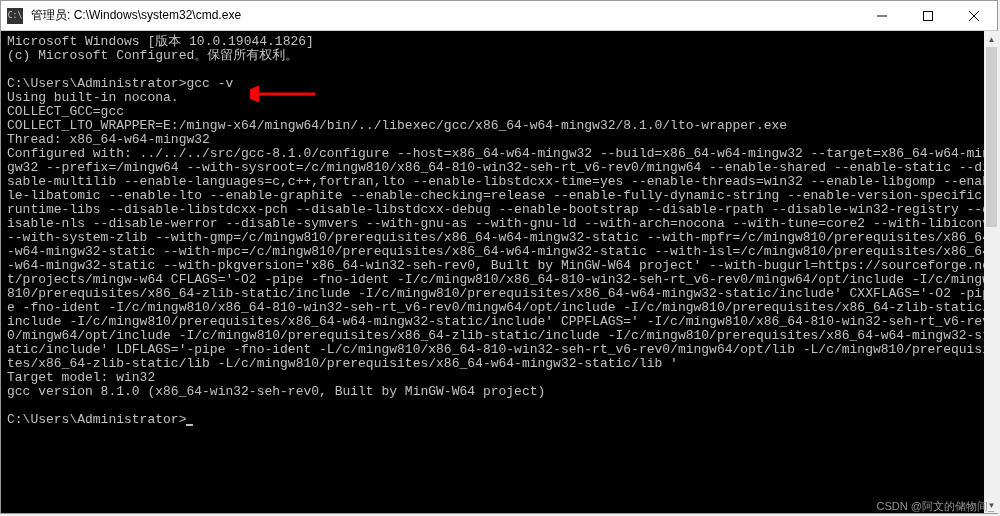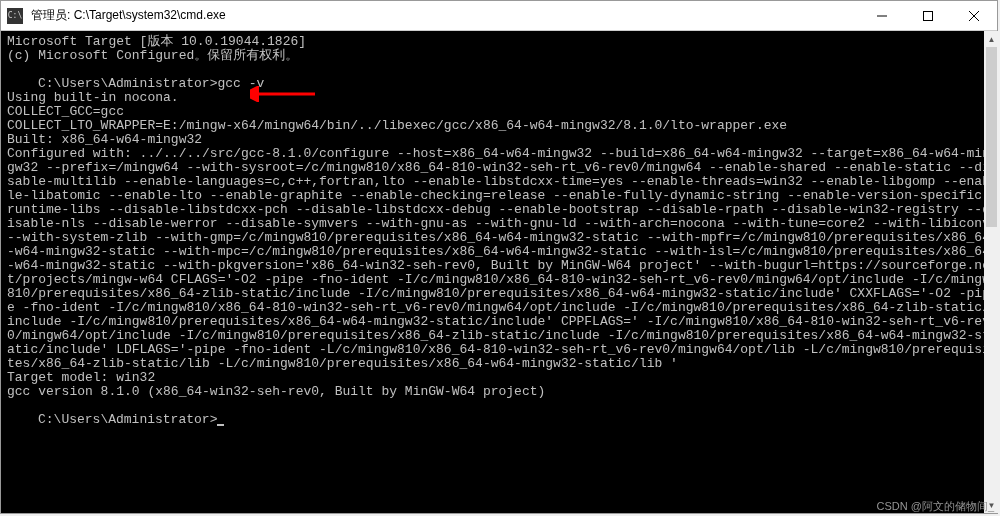--- a/index.html
+++ b/index.html
@@ -62,21 +62,21 @@
       background: #000;
       padding: 4px 6px;
       font-family: "NSimSun", "SimSun", Consolas, "Courier New", monospace;
       font-size: 13px;
       line-height: 14px;
       color: #c0c0c0;
       white-space: pre-wrap;
       word-break: break-all;
       overflow: hidden;
     }
-    .prompt-line { display: inline; margin-left: 31px; }
+    .prompt-line { display: inline; }
     .cursor {
       display: inline-block;
       width: 7px;
       height: 2px;
       background: #c0c0c0;
       vertical-align: bottom;
       margin-bottom: 1px;
     }
     .arrow {
       position: absolute;
@@ -115,49 +115,49 @@
     }
   </style>
 </head>
 <body>
 
 <div class="window">
   <div class="titlebar">
     <div class="titlebar-icon">
       <span class="titlebar-icon-inner">C:\</span>
     </div>
-    <div class="titlebar-title">管理员: C:\Target\system32\cmd.exe</div>
+    <div class="titlebar-title">管理员: C:\Windows\system32\cmd.exe</div>
     <div class="titlebar-buttons">
       <div class="tbtn" title="Minimize">
         <svg viewBox="0 0 10 10">
             <line x1="0" y1="5" x2="10" y2="5" stroke="#000" stroke-width="1"></line>
           </svg>
       </div>
       <div class="tbtn" title="Maximize">
         <svg viewBox="0 0 10 10">
             <rect x="0.5" y="0.5" width="9" height="9" fill="none" stroke="#000" stroke-width="1"></rect>
           </svg>
       </div>
       <div class="tbtn" title="Close">
         <svg viewBox="0 0 10 10">
             <line x1="0" y1="0" x2="10" y2="10" stroke="#000" stroke-width="1"></line>
             <line x1="10" y1="0" x2="0" y2="10" stroke="#000" stroke-width="1"></line>
           </svg>
       </div>
     </div>
   </div>
 
-  <div class="terminal"><span>Microsoft Target [版本 10.0.19044.1826]</span>
+  <div class="terminal"><span>Microsoft Windows [版本 10.0.19044.1826]</span>
 <span>(c) Microsoft Configured。保留所有权利。</span>
 <span></span>
 <span class="prompt-line"><span>C:\Users\Administrator&gt;</span><span>gcc -v</span></span>
 <span>Using built-in nocona.</span>
 <span>COLLECT_GCC=gcc</span>
 <span>COLLECT_LTO_WRAPPER=E:/mingw-x64/mingw64/bin/../libexec/gcc/x86_64-w64-mingw32/8.1.0/lto-wrapper.exe</span>
-<span>Built: x86_64-w64-mingw32</span>
+<span>Thread: x86_64-w64-mingw32</span>
 <span>Configured with: ../../../src/gcc-8.1.0/configure --host=x86_64-w64-mingw32 --build=x86_64-w64-mingw32 --target=x86_64-w64-mingw32 --prefix=/mingw64 --with-sysroot=/c/mingw810/x86_64-810-win32-seh-rt_v6-rev0/mingw64 --enable-shared --enable-static --disable-multilib --enable-languages=c,c++,fortran,lto --enable-libstdcxx-time=yes --enable-threads=win32 --enable-libgomp --enable-libatomic --enable-lto --enable-graphite --enable-checking=release --enable-fully-dynamic-string --enable-version-specific-runtime-libs --disable-libstdcxx-pch --disable-libstdcxx-debug --enable-bootstrap --disable-rpath --disable-win32-registry --disable-nls --disable-werror --disable-symvers --with-gnu-as --with-gnu-ld --with-arch=nocona --with-tune=core2 --with-libiconv --with-system-zlib --with-gmp=/c/mingw810/prerequisites/x86_64-w64-mingw32-static --with-mpfr=/c/mingw810/prerequisites/x86_64-w64-mingw32-static --with-mpc=/c/mingw810/prerequisites/x86_64-w64-mingw32-static --with-isl=/c/mingw810/prerequisites/x86_64-w64-mingw32-static --with-pkgversion='x86_64-win32-seh-rev0, Built by MinGW-W64 project' --with-bugurl=https://sourceforge.net/projects/mingw-w64 CFLAGS='-O2 -pipe -fno-ident -I/c/mingw810/x86_64-810-win32-seh-rt_v6-rev0/mingw64/opt/include -I/c/mingw810/prerequisites/x86_64-zlib-static/include -I/c/mingw810/prerequisites/x86_64-w64-mingw32-static/include' CXXFLAGS='-O2 -pipe -fno-ident -I/c/mingw810/x86_64-810-win32-seh-rt_v6-rev0/mingw64/opt/include -I/c/mingw810/prerequisites/x86_64-zlib-static/include -I/c/mingw810/prerequisites/x86_64-w64-mingw32-static/include' CPPFLAGS=' -I/c/mingw810/x86_64-810-win32-seh-rt_v6-rev0/mingw64/opt/include -I/c/mingw810/prerequisites/x86_64-zlib-static/include -I/c/mingw810/prerequisites/x86_64-w64-mingw32-static/include' LDFLAGS='-pipe -fno-ident -L/c/mingw810/x86_64-810-win32-seh-rt_v6-rev0/mingw64/opt/lib -L/c/mingw810/prerequisites/x86_64-zlib-static/lib -L/c/mingw810/prerequisites/x86_64-w64-mingw32-static/lib '</span>
 <span>Target model: win32</span>
 <span>gcc version 8.1.0 (x86_64-win32-seh-rev0, Built by MinGW-W64 project)</span>
 <span></span>
 <span class="prompt-line"><span>C:\Users\Administrator&gt;</span><span class="cursor"></span></span></div>
 </div>
 
 <div class="scrollbar">
   <div class="sb-btn">
       <span>▲</span>

